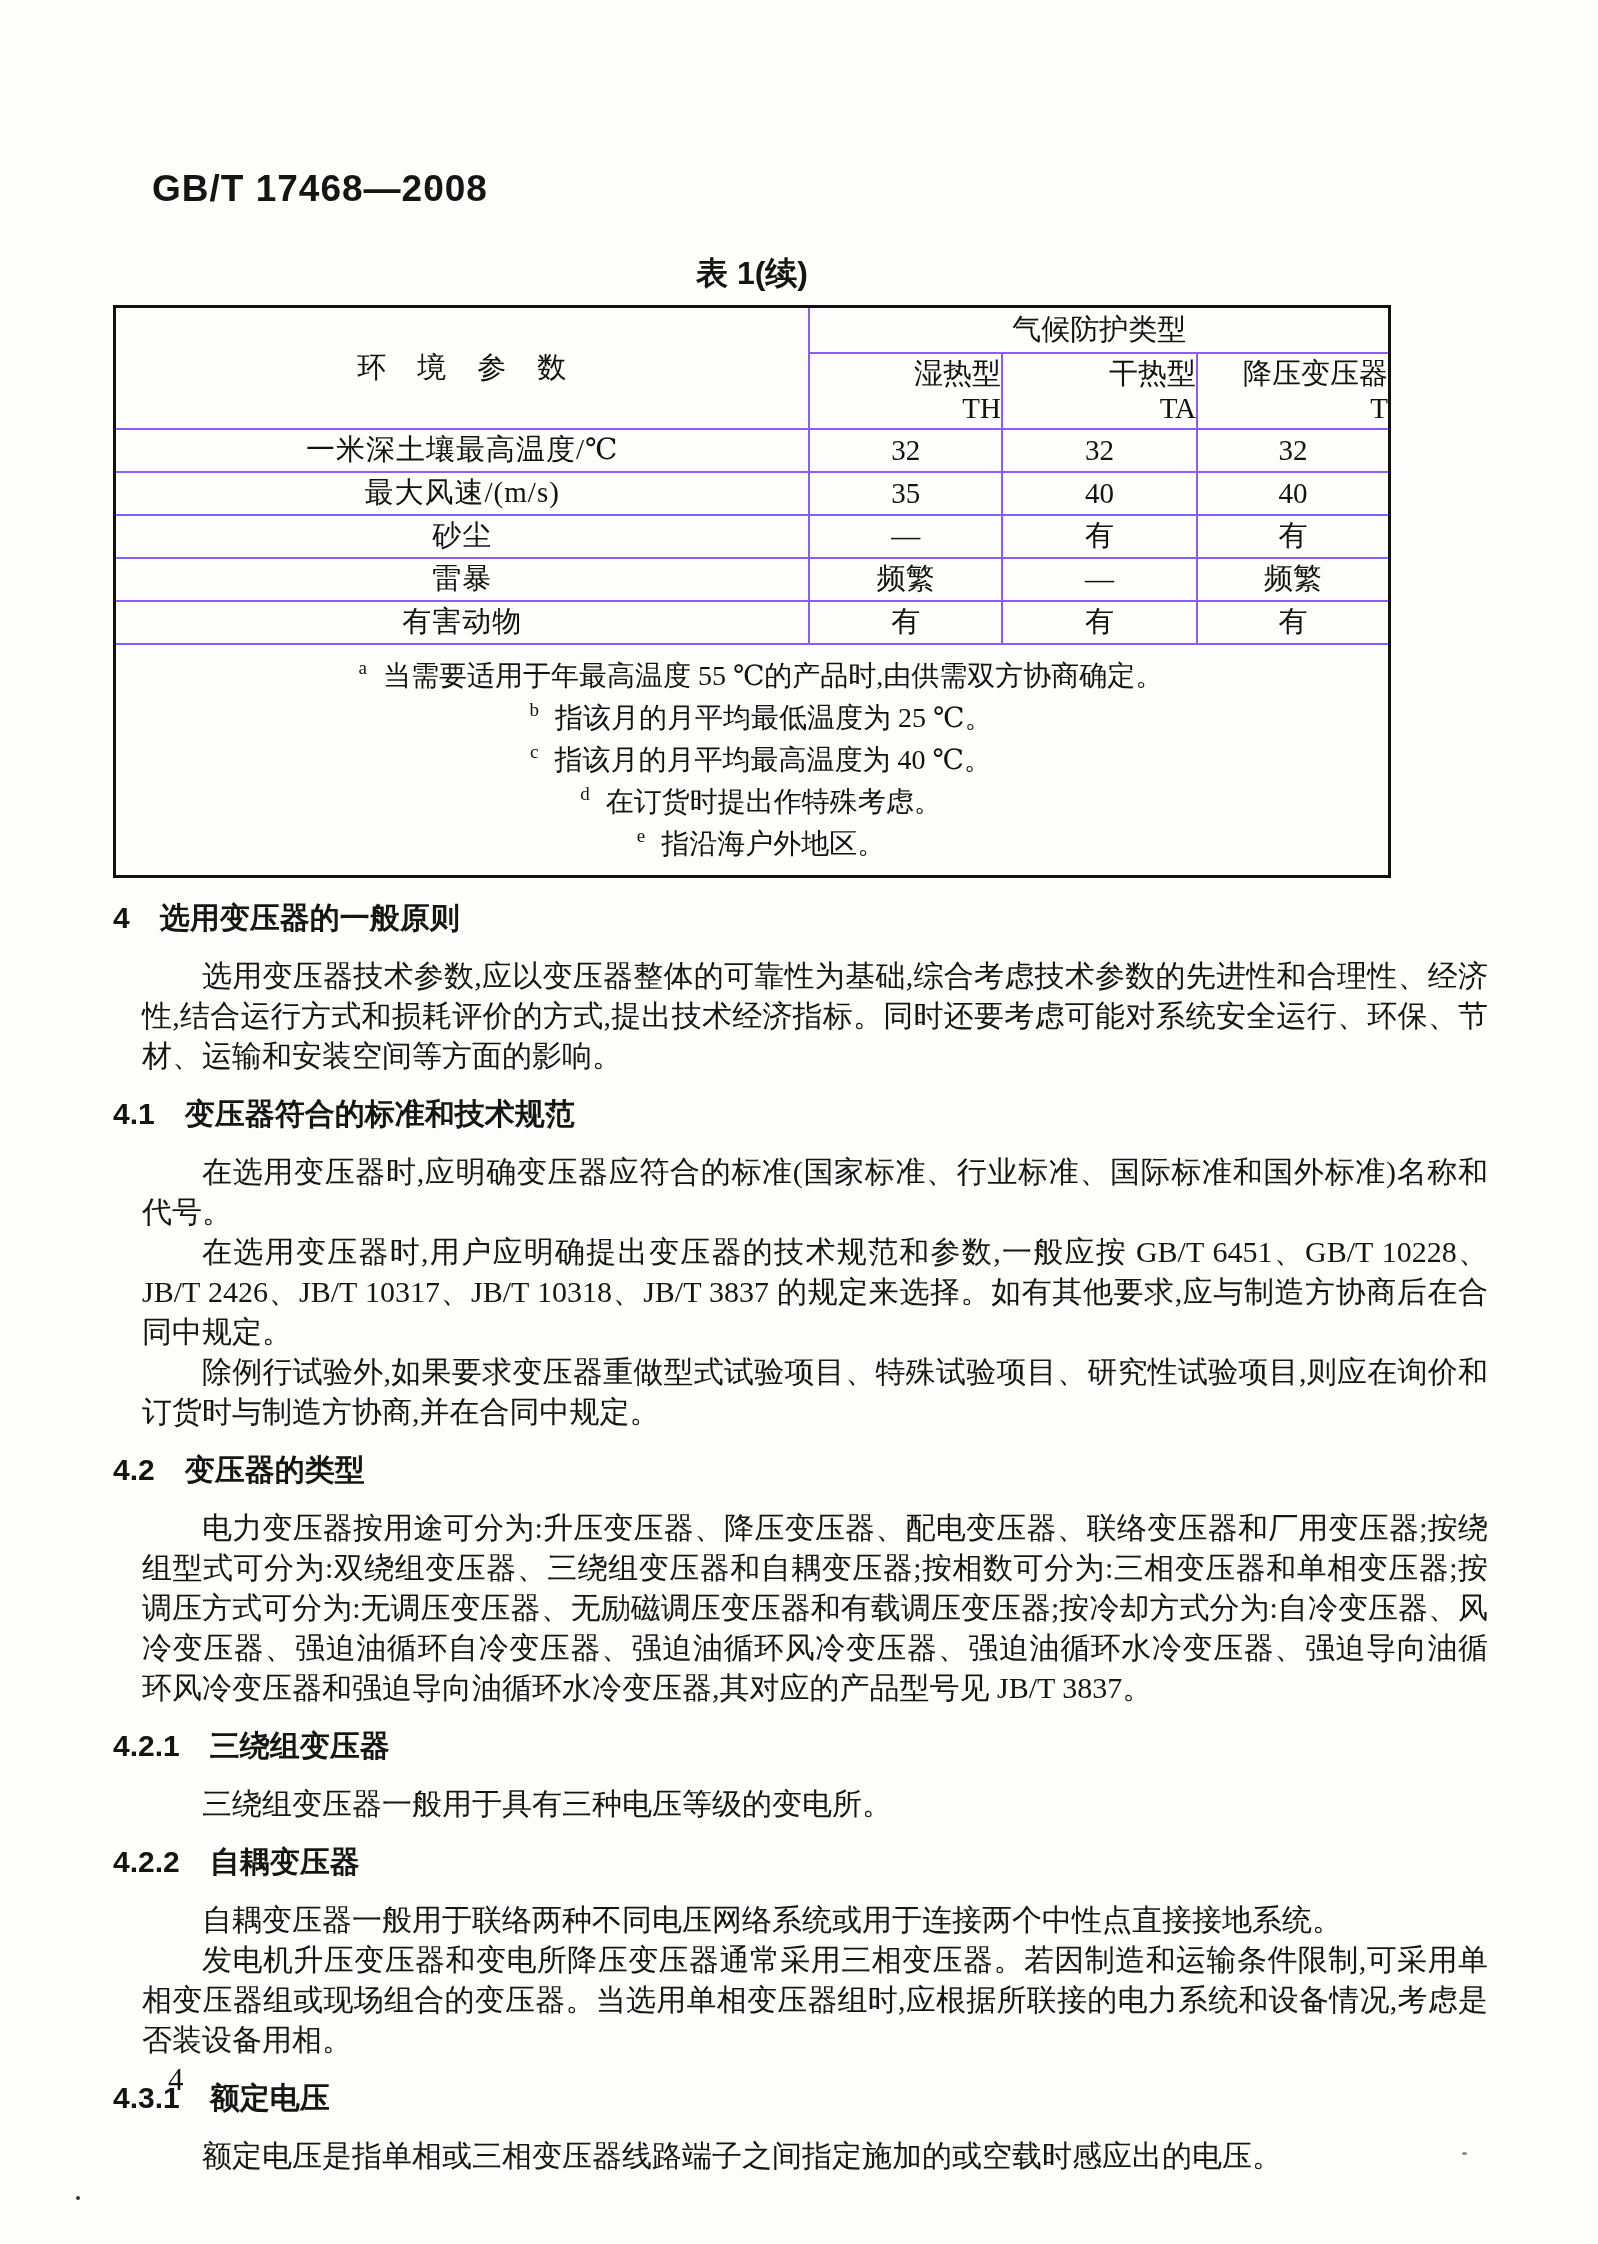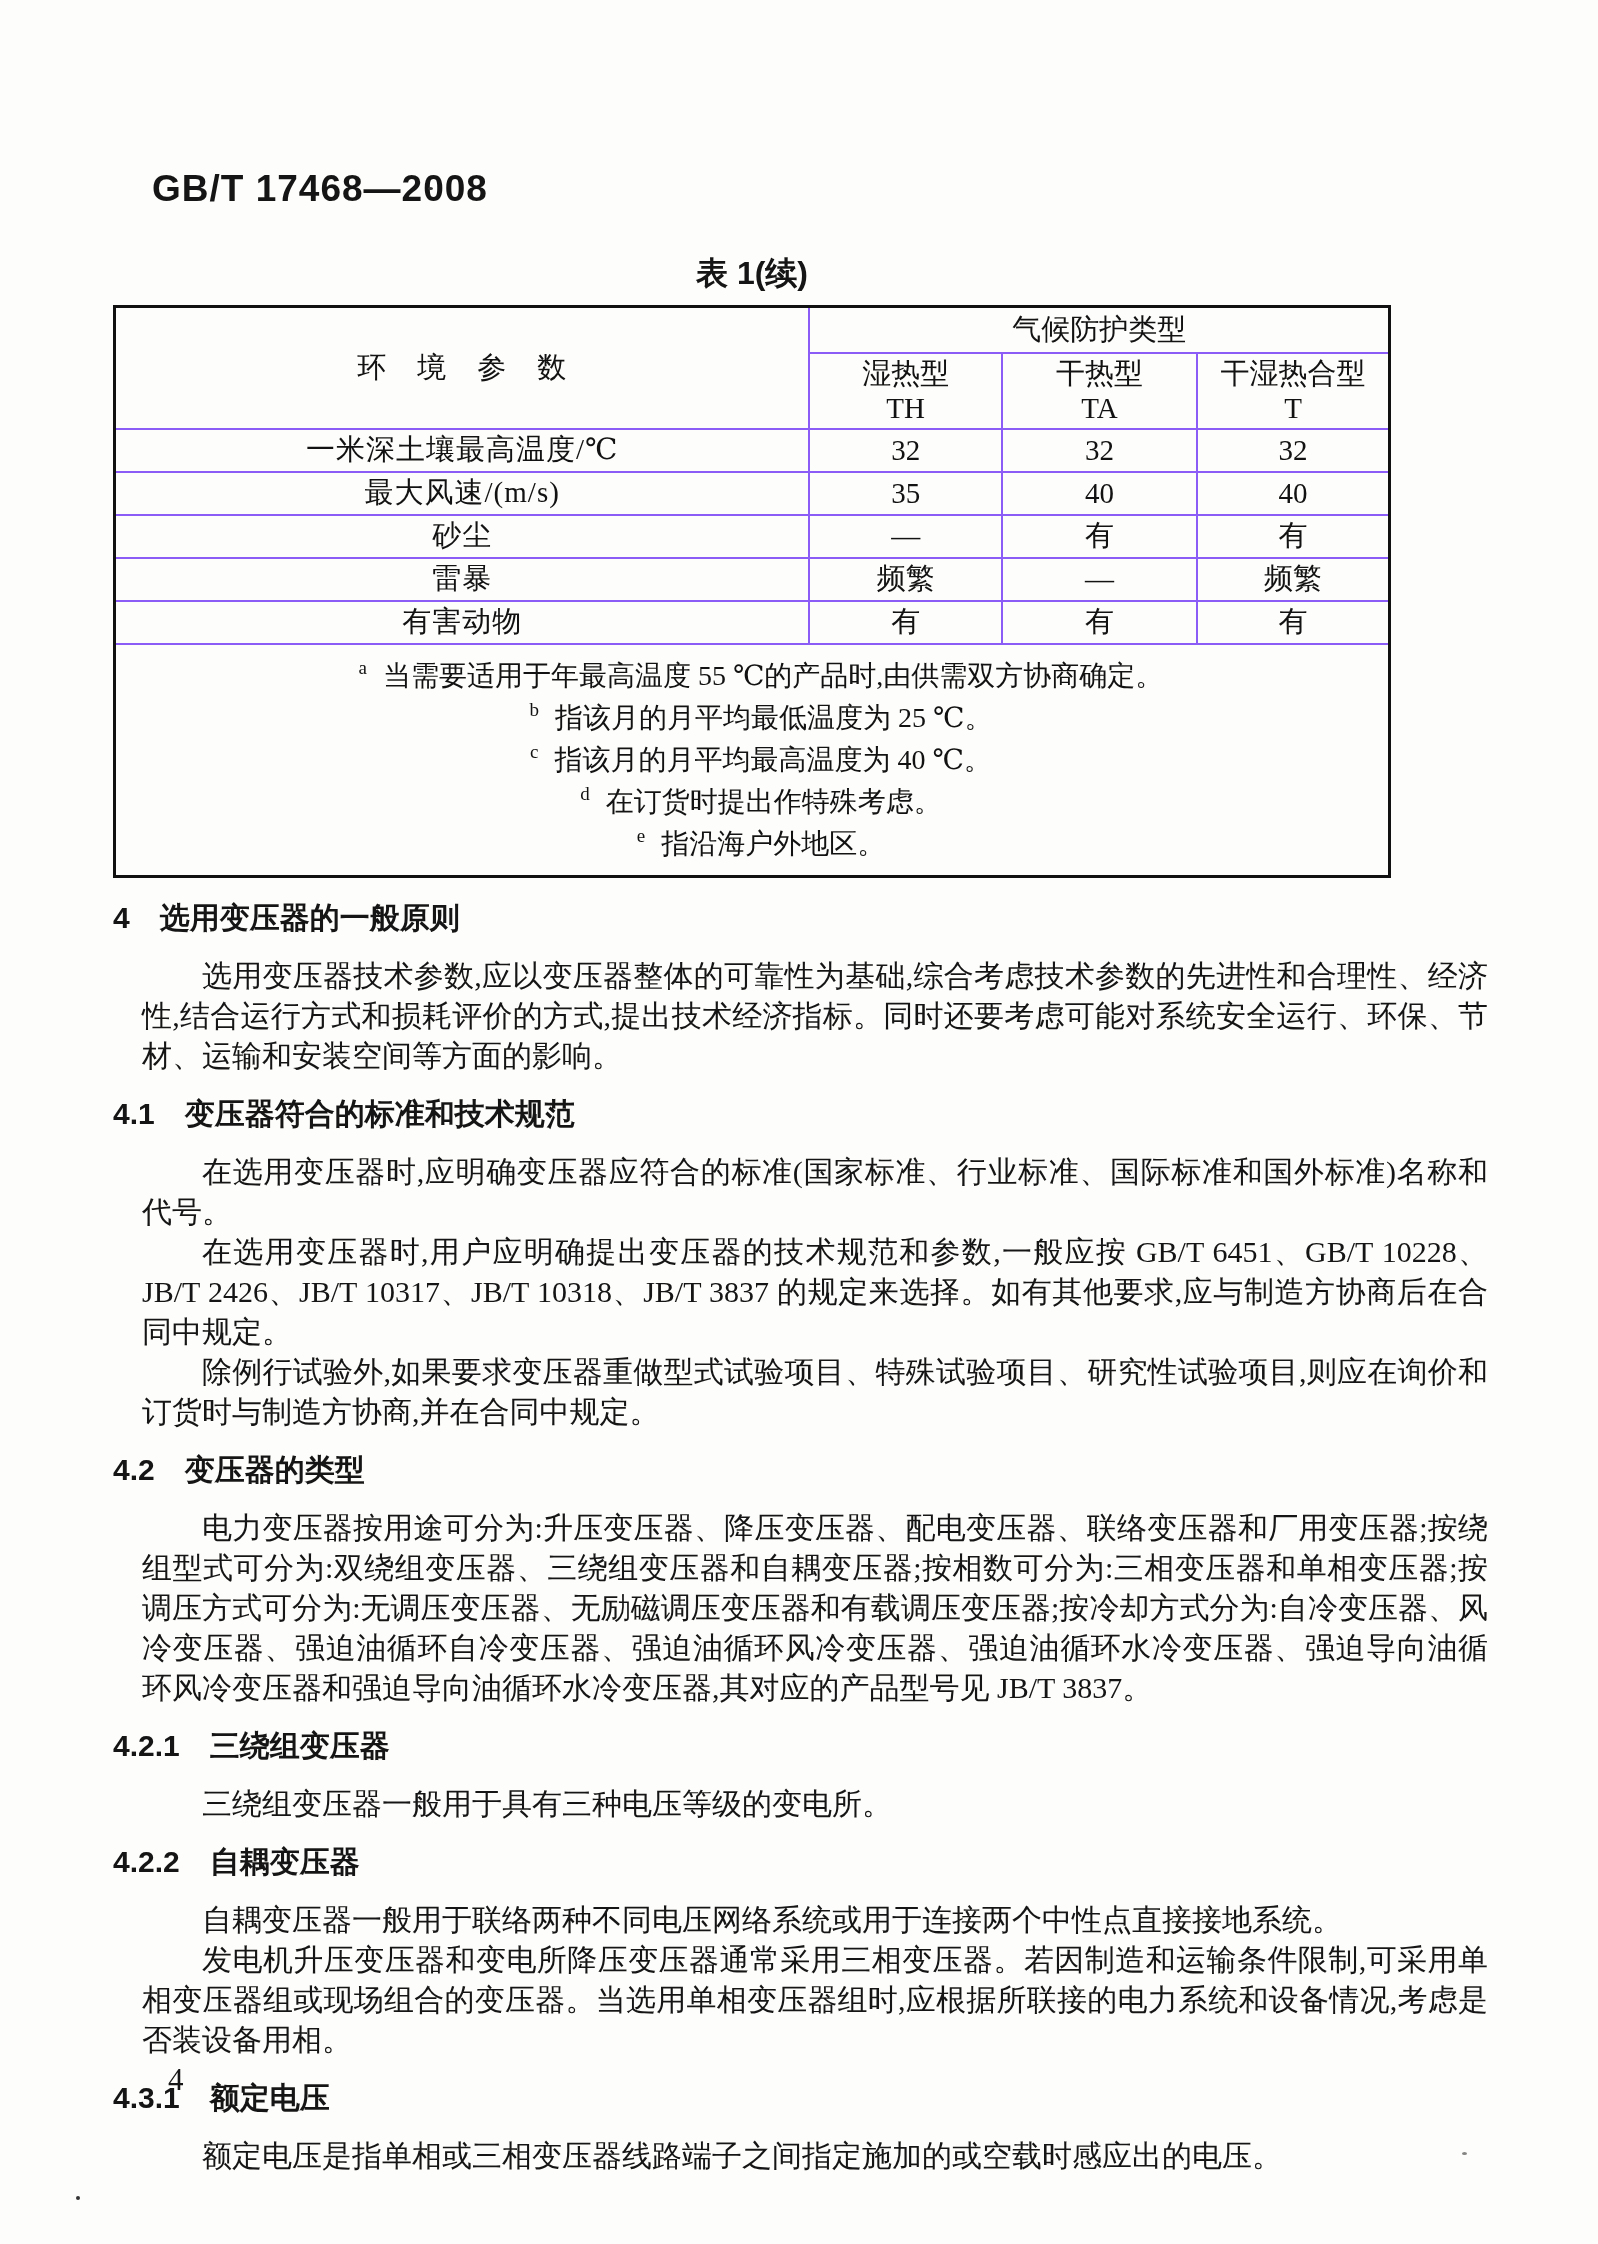--- a/index.html
+++ b/index.html
@@ -26,21 +26,21 @@
     border-collapse:collapse;table-layout:fixed;
     font-size:29px;color:#121212;
   }
   .std-table th,.std-table td{
     border:2px solid #8b5cf6;
     text-align:center;vertical-align:middle;
     font-weight:400;padding:0;
   }
   .std-table{border:3px solid #111;}
   .row-span-header{height:46px;font-size:29px;}
-  .row-sub-header th{height:74px;line-height:35px;}
+  .row-sub-header th{height:74px;line-height:35px;text-align:right;}
   .data-row td{height:41px;}
   .param-cell{letter-spacing:1px;}
   .foot-cell{
     text-align:left;
     padding:10px 20px 10px 38px !important;
     font-size:28px;
   }
   .footnote-line{line-height:42px;white-space:nowrap;overflow:hidden;}
   .footnote-line sup{
     font-size:19px;margin-right:16px;line-height:0;
@@ -91,21 +91,21 @@
       <tr class="row-sub-header">
         <th>
           <div>湿热型</div>
           <div>TH</div>
         </th>
         <th>
           <div>干热型</div>
           <div>TA</div>
         </th>
         <th>
-          <div>干湿热合型</div>
+          <div>降压变压器</div>
           <div>T</div>
         </th>
       </tr>
     </thead>
     <tbody>
       <tr class="data-row">
         <td class="param-cell">一米深土壤最高温度/℃</td>
         <td>32</td>
         <td>32</td>
         <td>32</td>

